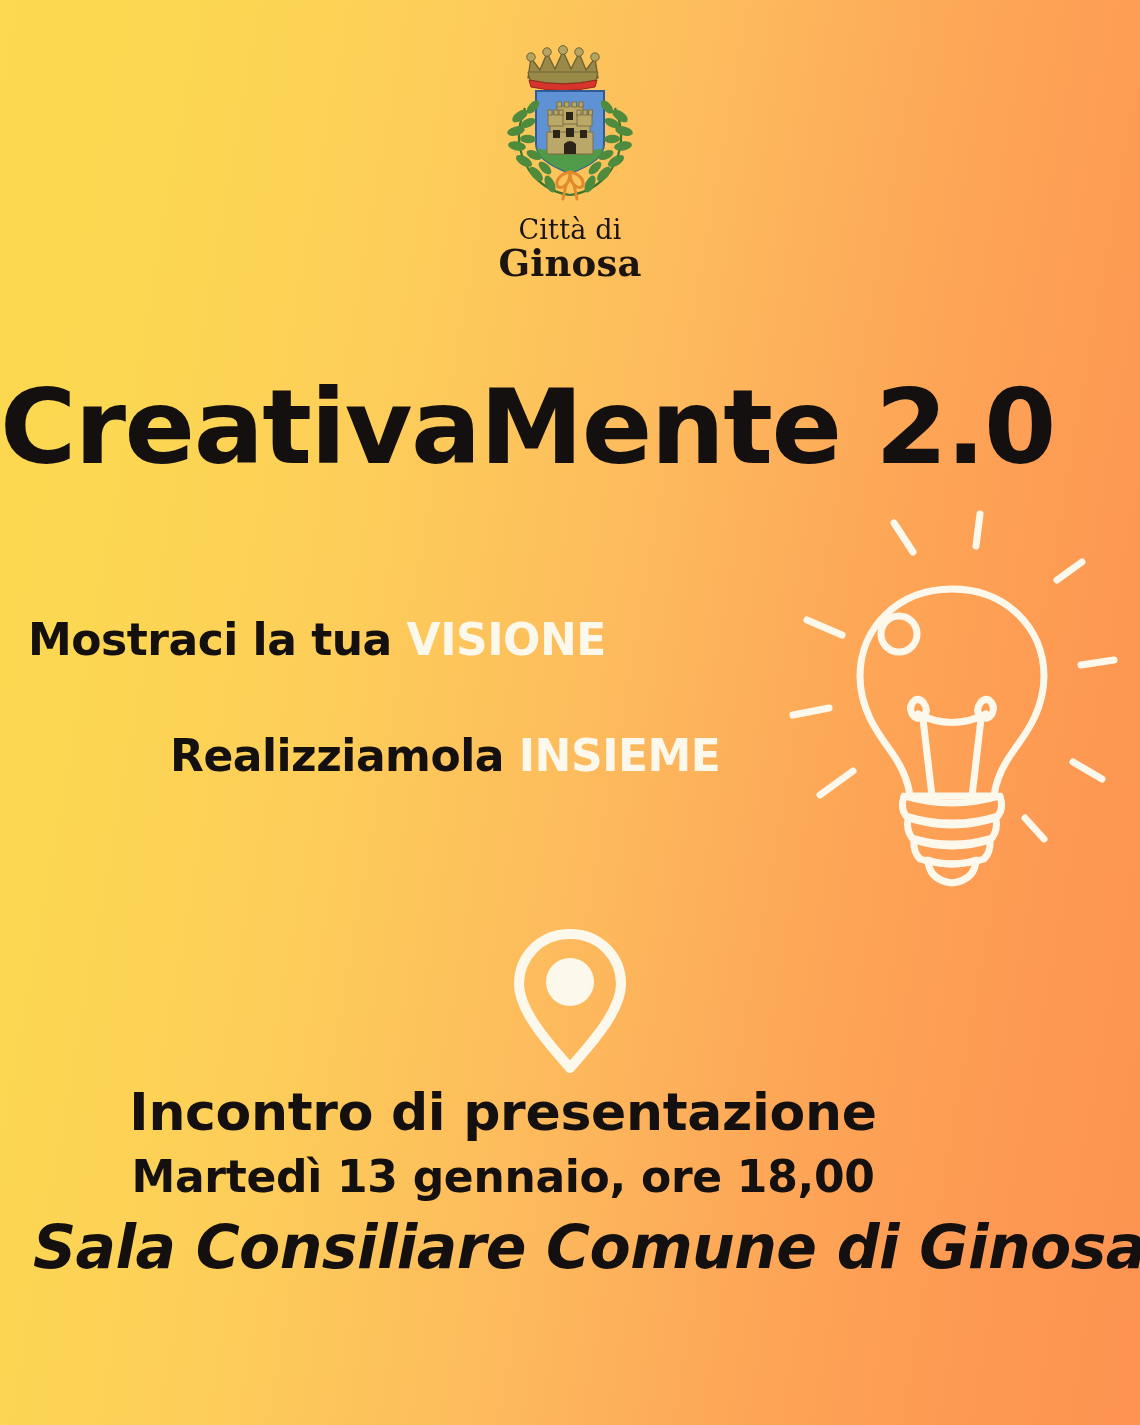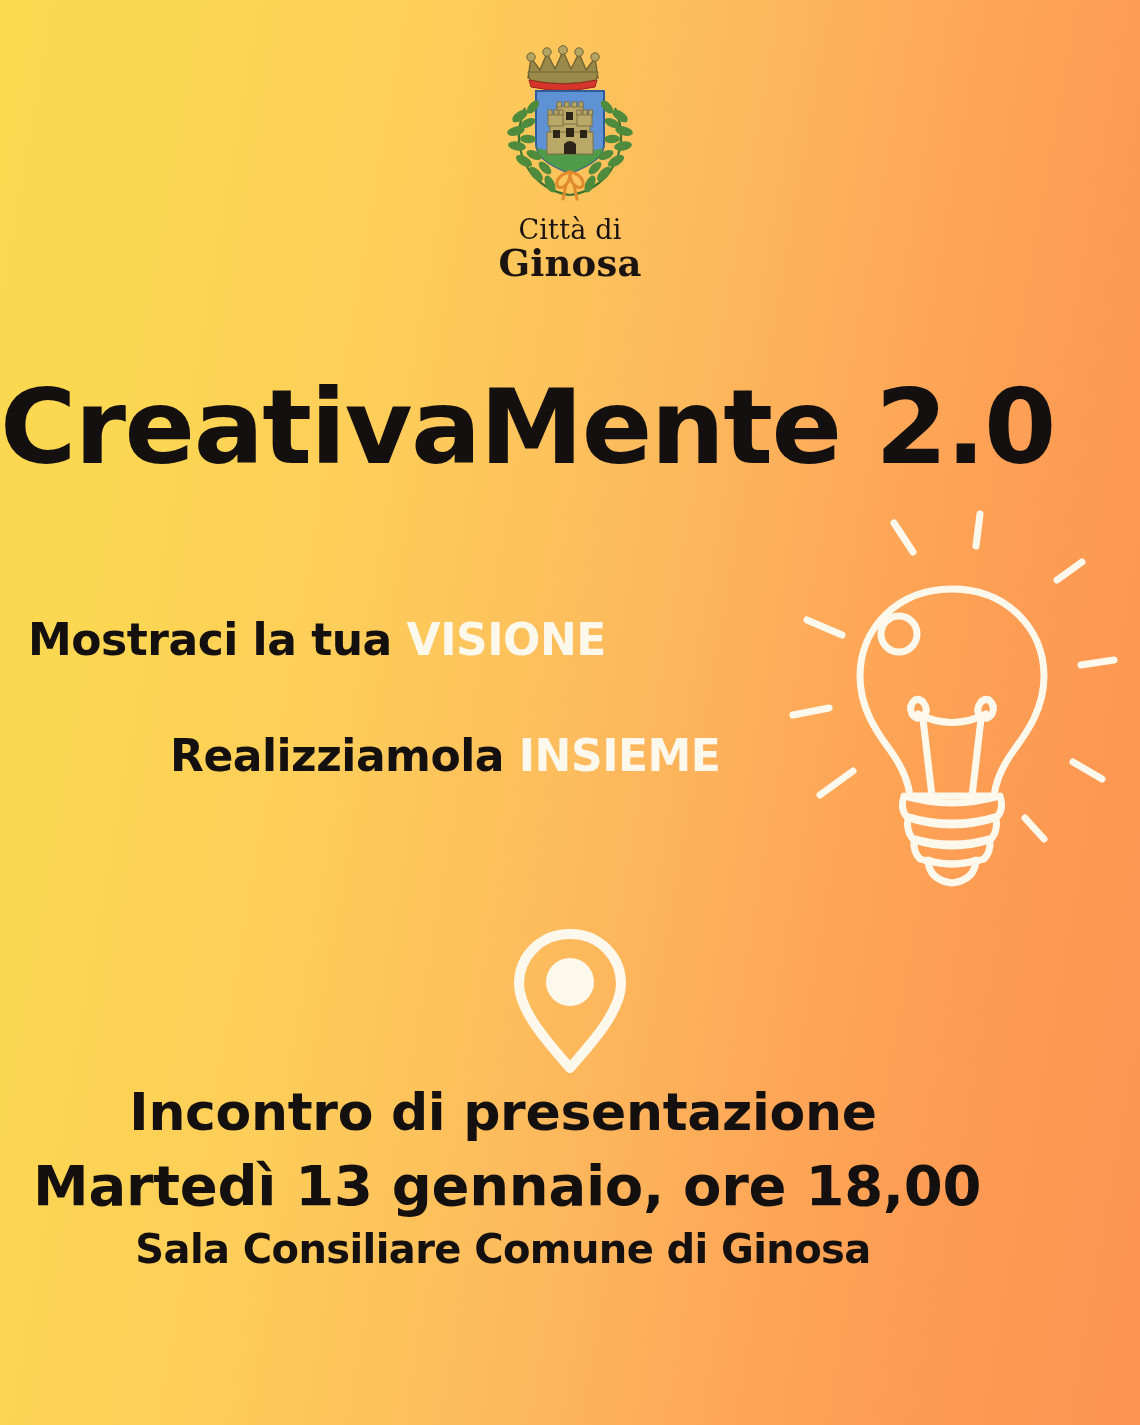--- a/index.html
+++ b/index.html
@@ -116,22 +116,22 @@
     color: #141010;
     font-family: "DejaVu Sans", sans-serif;
     font-weight: 700;
     margin-left: 33px;
   }
   #details .dline {
     display: block;
     white-space: nowrap;
   }
   #details .d1 { font-size: 52px; letter-spacing: -0.3px; line-height: 1.34; }
-  #details .d2 { font-size: 56px; letter-spacing: -0.3px; line-height: 1.34; }
-  #details .d3 { font-size: 40px; letter-spacing: -0.6px; line-height: 1.34; }
+  #details .d2 { font-size: 44px; letter-spacing: -0.3px; line-height: 1.34; }
+  #details .d3 { font-size: 60px; letter-spacing: -0.6px; line-height: 1.34; font-style: italic; }
 </style>
 </head>
 <body>
 
 <div id="poster">
 
   <div id="crest-block">
     <svg id="crest-svg" width="150" height="160" viewBox="0 0 150 160">
 
       <g>

